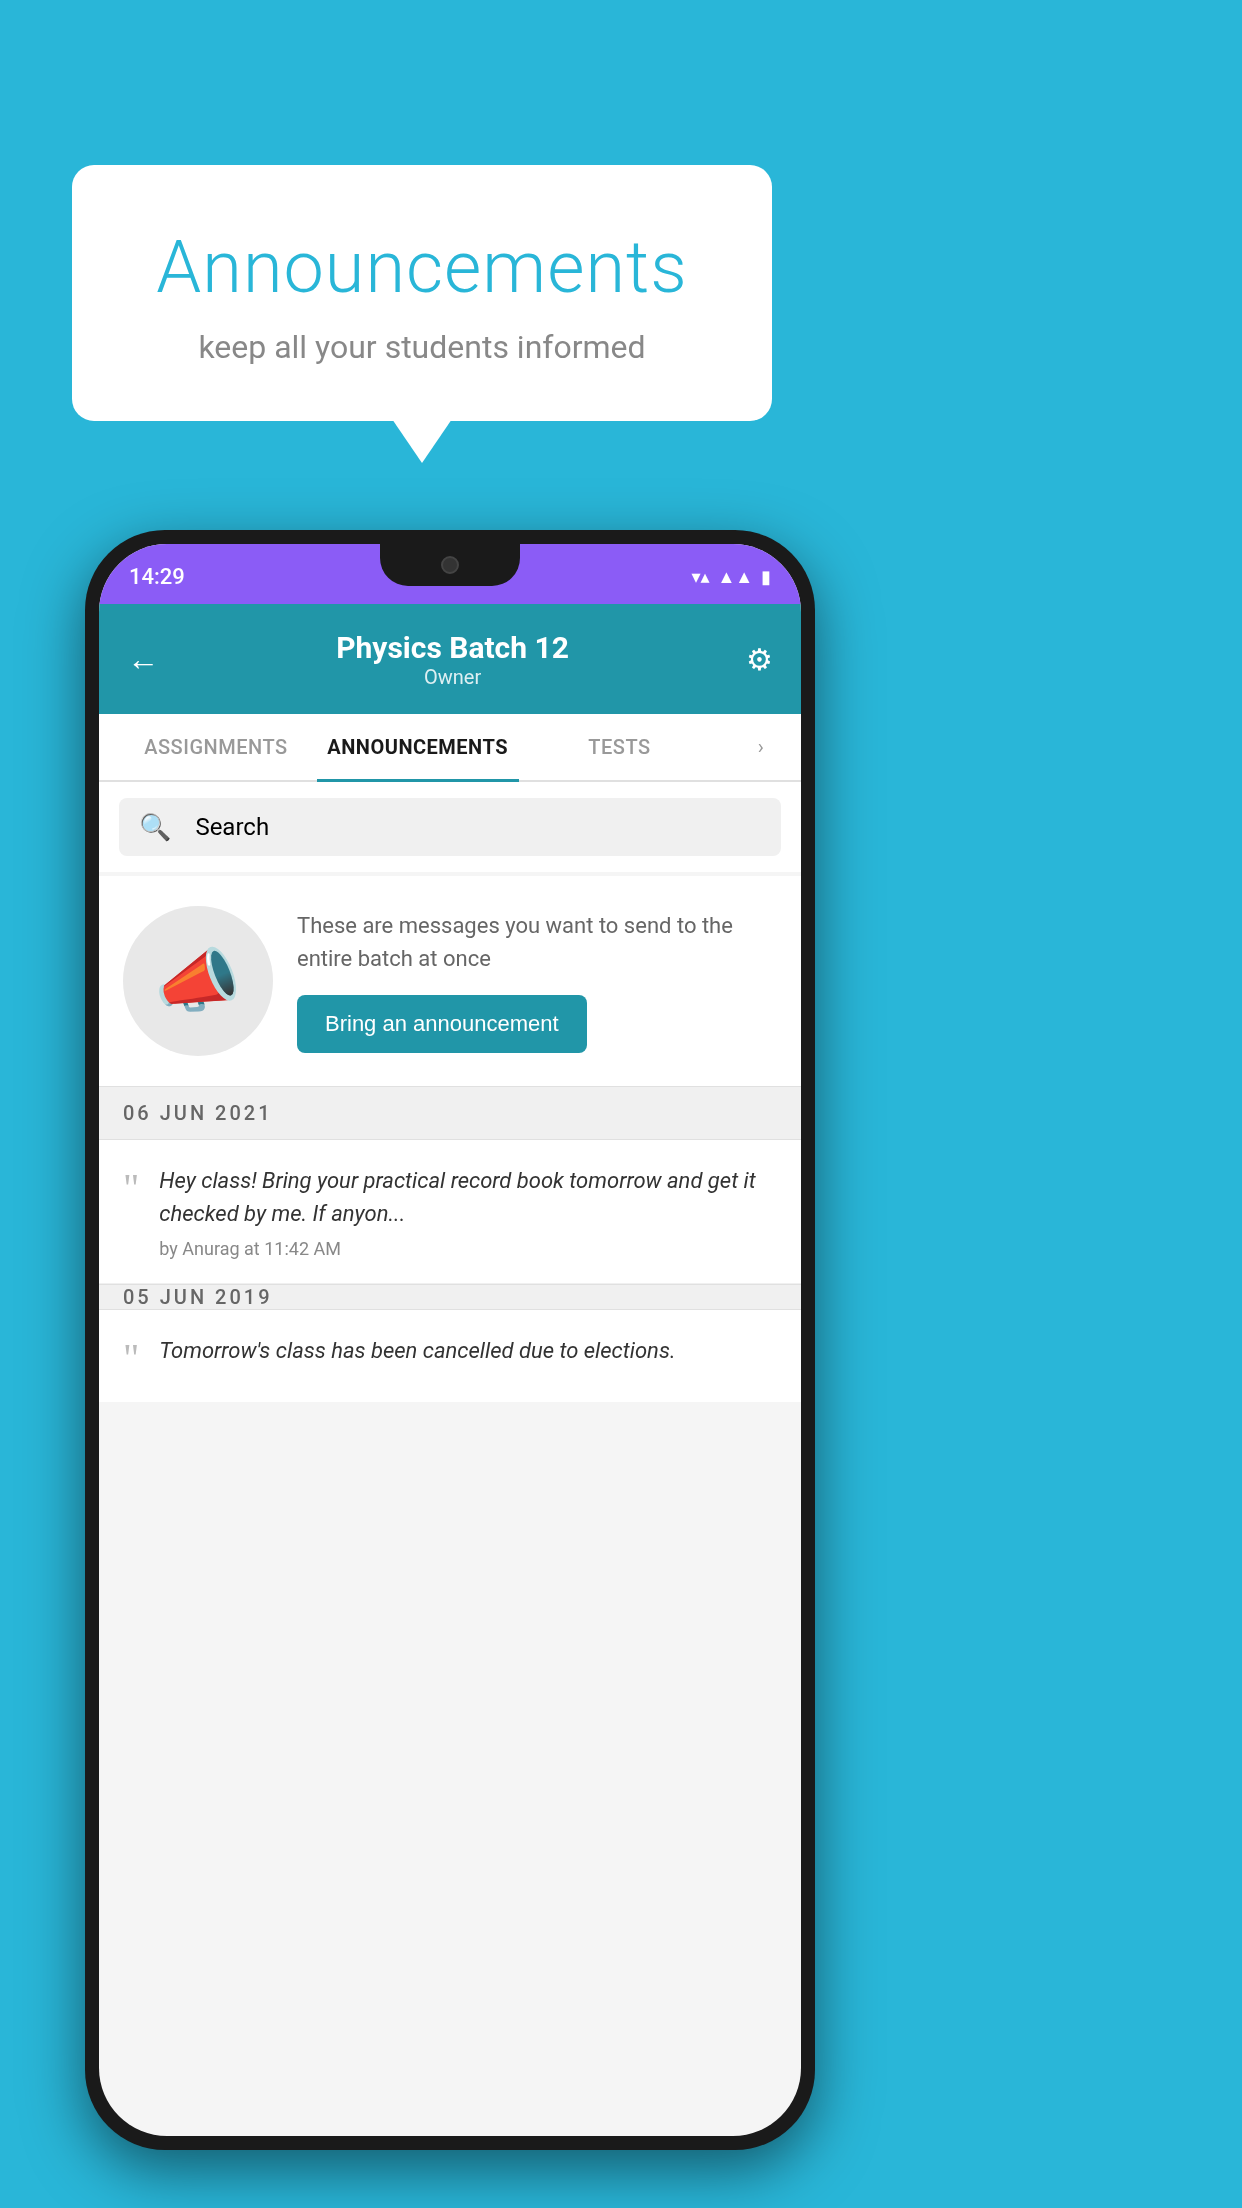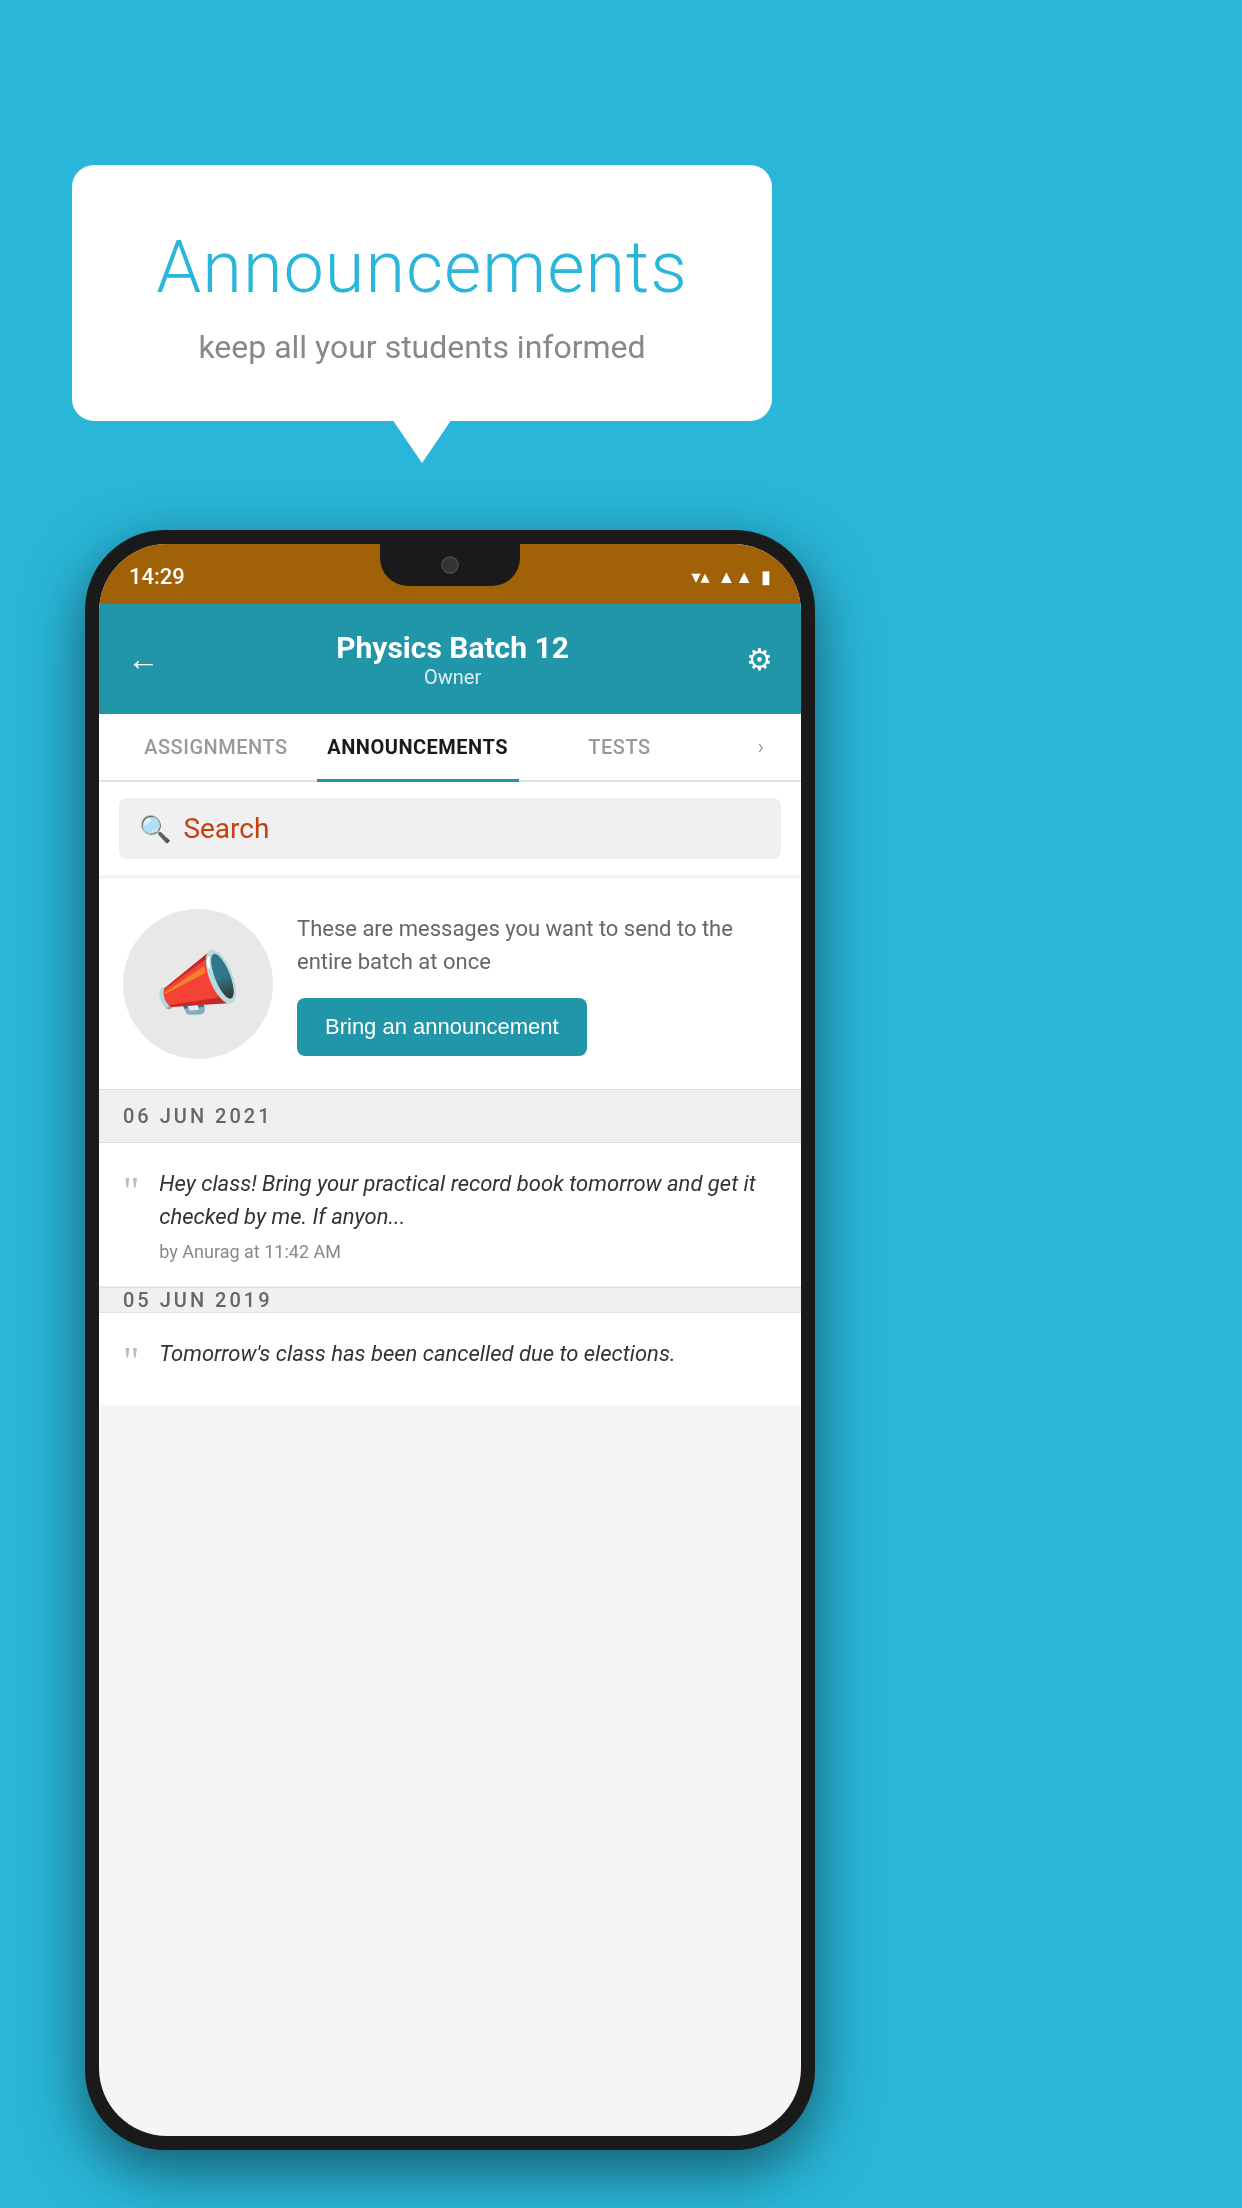--- a/index.html
+++ b/index.html
@@ -121,21 +121,21 @@
       width: 18px;
       height: 18px;
       background: #333;
       border-radius: 50%;
       border: 2px solid #444;
     }
 
     
     .status-bar {
       height: 60px;
-      background: #a16207;
+      background: #8b5cf6;
       display: flex;
       align-items: center;
       justify-content: space-between;
       padding: 0 30px;
       padding-top: 5px;
     }
     .status-time {
       color: white;
       font-size: 22px;
       font-weight: 500;
@@ -236,22 +236,23 @@
       display: flex;
       align-items: center;
       padding: 14px 20px;
       gap: 12px;
     }
     .search-icon-svg {
       color: #999;
       font-size: 26px;
     }
     .search-text {
-      font-size: 28px;
-      color: #c2410c;
+      font-size: 24px;
+      color: #000000;
+      margin-left: 12px;
     }
 
     
     .announcement-card {
       background: white;
       margin-top: 4px;
       padding: 30px 24px;
       display: flex;
       align-items: center;
       gap: 24px;

